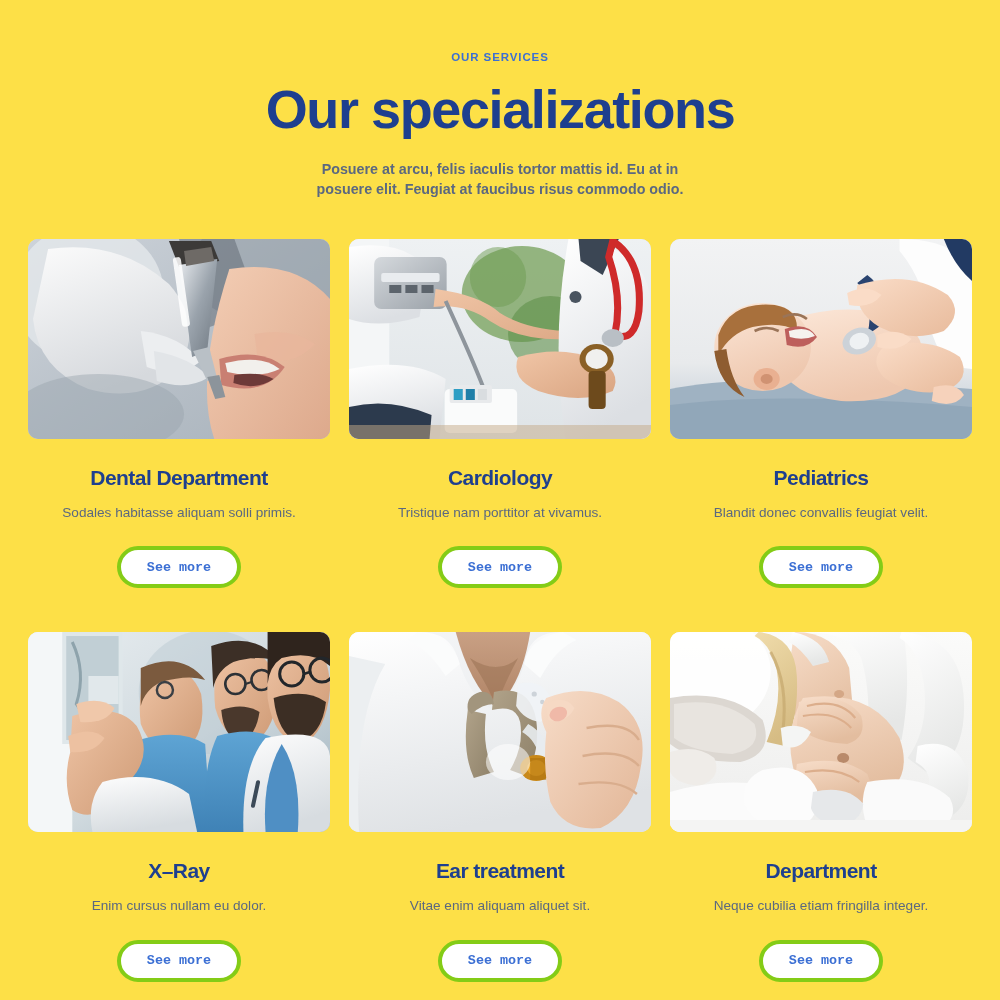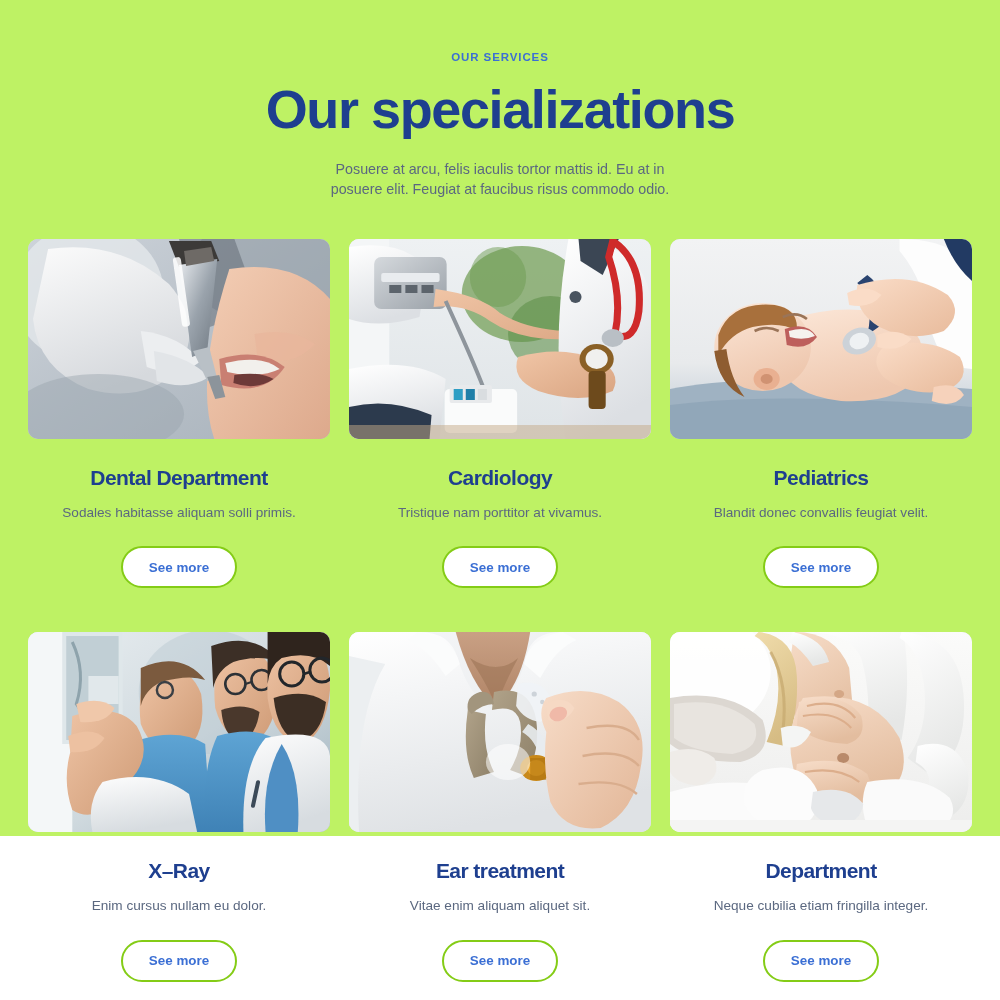--- a/index.html
+++ b/index.html
@@ -8,23 +8,23 @@
     width: 1000px;
     height: 1000px;
     background: #ffffff;
     font-family: "Liberation Sans", sans-serif;
     -webkit-font-smoothing: antialiased;
     overflow: hidden;
   }
 
   .page {
     width: 1000px;
-    height: 836px;
+    height: 1000px;
     position: relative;
-    background: #bef264;
+    background: #fde047;
     padding: 0 28px;
   }
 
   
   .section-header {
     text-align: center;
     padding-top: 52px;
   }
 
   .eyebrow {
@@ -44,21 +44,21 @@
     color: #1e3f8f;
     line-height: 1.04;
   }
 
   .subcopy {
     margin: 22px auto 0;
     max-width: 380px;
     font-size: 14.3px;
     line-height: 1.42;
     color: #5b6880;
-    font-weight: 400;
+    font-weight: 700;
   }
 
   
   .cards {
     margin-top: 40px;
     display: grid;
     grid-template-columns: repeat(3, 1fr);
     column-gap: 19px;
     row-gap: 44px;
   }
@@ -94,27 +94,27 @@
   }
 
   .see-more {
     margin-top: 24px;
     display: inline-flex;
     align-items: center;
     justify-content: center;
     min-width: 108px;
     height: 42px;
     padding: 0 26px;
-    border: 2px solid #84cc16;
+    border: 4px solid #84cc16;
     border-radius: 999px;
     background: #ffffff;
     color: #3b6fd4;
     font-size: 13.4px;
     font-weight: 600;
-    font-family: Liberation Sans, sans-serif;
+    font-family: Liberation Mono, monospace;
     cursor: pointer;
     white-space: nowrap;
   }
 </style>
 </head>
 <body>
 
 <div class="page">
 
   <div class="section-header">

